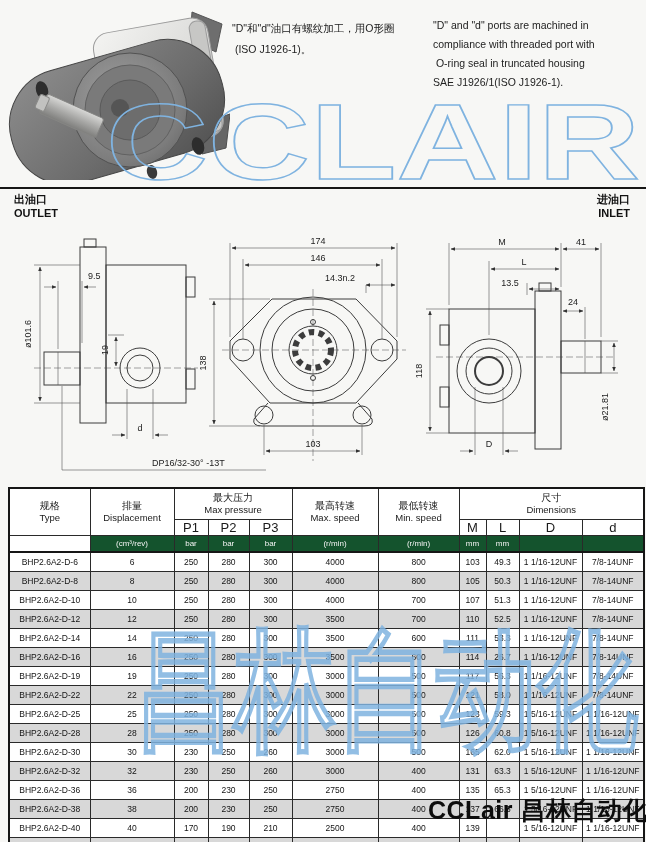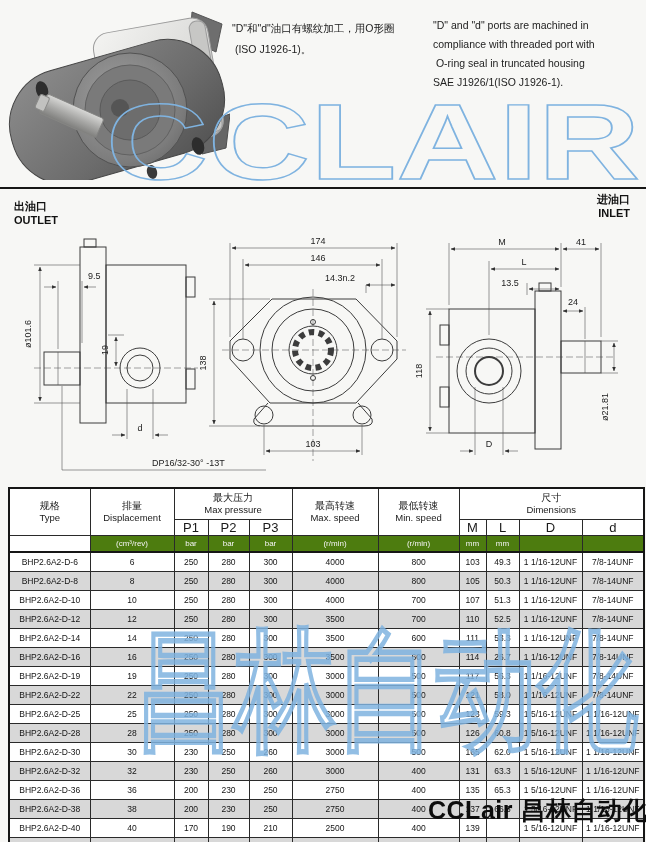--- a/index.html
+++ b/index.html
@@ -18,21 +18,21 @@
                fill:none;stroke:#7fb3e0;stroke-width:1.4px;}
   .wm-mid{position:absolute;left:128px;top:596px;pointer-events:none;opacity:.85;}
   .wm-mid text{font-family:"Liberation Sans",sans-serif;font-weight:bold;
                fill:none;stroke:#7fb3e0;stroke-width:1.3px;}
   .wm-footer{position:absolute;left:428px;top:794px;font-size:25px;font-weight:bold;
              color:#0d0d0d;white-space:nowrap;letter-spacing:.5px;}
 
   .hr-top{position:absolute;left:0;top:187px;width:646px;height:2px;background:#161616;}
 
   .port-label{position:absolute;top:192px;font-size:11px;font-weight:bold;line-height:14px;color:#111;}
-  .port-outlet{left:14px;margin-top:7px;}
+  .port-outlet{left:14px;}
   .port-inlet{right:16px;text-align:right;}
 
   .photo{position:absolute;left:2px;top:4px;}
 
   .drawings{position:absolute;left:0;top:213px;}
   .drawings .ln{stroke:#3c3c3c;stroke-width:1;fill:none;}
   .drawings .thin{stroke:#555;stroke-width:.6;fill:none;}
   .drawings .cl{stroke:#666;stroke-width:.6;fill:none;stroke-dasharray:7 3;}
   .drawings text{font-family:"Liberation Sans",sans-serif;font-size:9px;fill:#222;stroke:none;}
 
@@ -40,21 +40,21 @@
   table.spec{position:absolute;left:8px;top:487px;width:635px;border-collapse:collapse;
              table-layout:fixed;background:#fff;}
   table.spec th,table.spec td{border:1px solid #2a2a2a;text-align:center;vertical-align:middle;
              padding:0;overflow:hidden;white-space:nowrap;}
   table.spec{border:2px solid #161616;}
   table.spec thead th{font-weight:normal;}
   .h-main{height:30px;font-size:10px;line-height:12px;}
   .h-sub{height:15px;font-size:13px;}
   .h-zh{font-size:10px;}
   .h-en{font-size:9.5px;}
-  tr.units td{height:15px;background:#4d7c0f;color:#f4f4f4;font-size:8px;border-bottom:2px solid #161616;}
+  tr.units td{height:15px;background:#14532d;color:#f4f4f4;font-size:8px;border-bottom:2px solid #161616;}
   tr.units td.blank{background:#fff;}
   tbody.data td{height:18px;font-size:8.5px;color:#141414;}
   tbody.data tr.alt td{background:#d8d8d8;}
 </style>
 </head>
 <body>
 
 <div class="page">
 
   <svg class="photo" width="228" height="176" viewBox="0 0 228 176">

